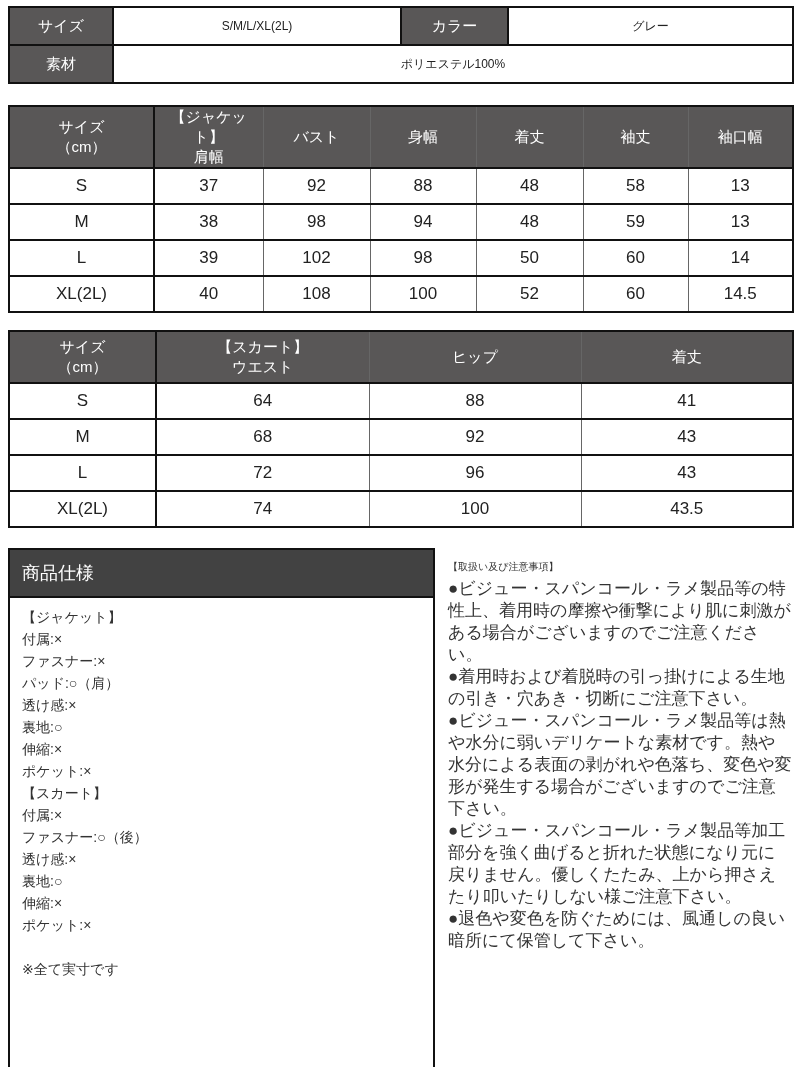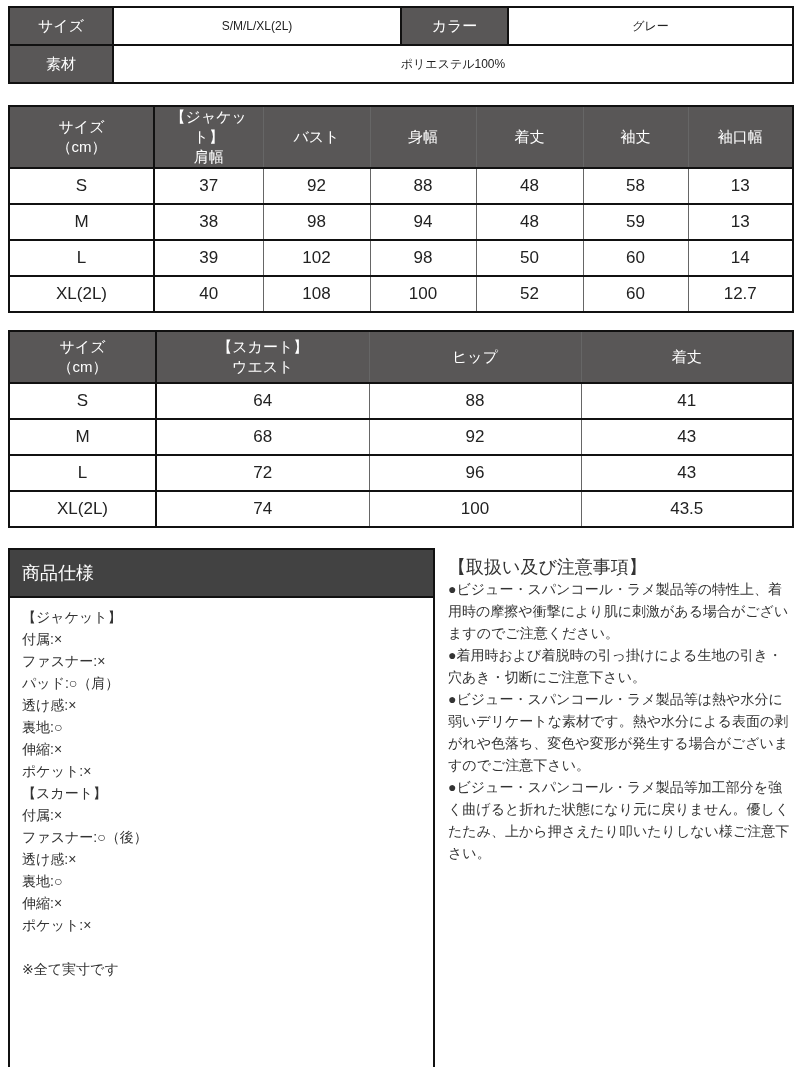--- a/index.html
+++ b/index.html
@@ -100,26 +100,26 @@
     min-height: 22px;
     color: #333;
     white-space: pre-wrap;
   }
   .notes {
     margin-left: 13px;
     width: 350px;
     padding-top: 8px;
   }
   .notes-title {
-    font-size: 18px;
+    font-size: 10px;
     line-height: 22px;
     color: #333;
   }
   .note-item {
-    font-size: 14px;
+    font-size: 17px;
     line-height: 22px;
     color: #333;
     margin: 0;
   }
 </style>
 </head>
 <body>
 
 <div class="page">
 
@@ -197,21 +197,21 @@
       <td>60</td>
       <td>14</td>
     </tr>
     <tr>
       <td>XL(2L)</td>
       <td>40</td>
       <td>108</td>
       <td>100</td>
       <td>52</td>
       <td>60</td>
-      <td>12.7</td>
+      <td>14.5</td>
     </tr>
   </tbody>
     </table>
 
   <table class="mtable">
     <colgroup>
         <col style="width:147px">
         <col style="width:213px">
         <col style="width:212px">
         <col style="width:212px">
@@ -280,16 +280,17 @@
         <div class="spec-line">※全て実寸です</div>
       </div>
     </div>
 
     <div class="notes">
       <div class="notes-title">【取扱い及び注意事項】</div>
       <p class="note-item">●ビジュー・スパンコール・ラメ製品等の特性上、着用時の摩擦や衝撃により肌に刺激がある場合がございますのでご注意ください。</p>
       <p class="note-item">●着用時および着脱時の引っ掛けによる生地の引き・穴あき・切断にご注意下さい。</p>
       <p class="note-item">●ビジュー・スパンコール・ラメ製品等は熱や水分に弱いデリケートな素材です。熱や水分による表面の剥がれや色落ち、変色や変形が発生する場合がございますのでご注意下さい。</p>
       <p class="note-item">●ビジュー・スパンコール・ラメ製品等加工部分を強く曲げると折れた状態になり元に戻りません。優しくたたみ、上から押さえたり叩いたりしない様ご注意下さい。</p>
+      <p class="note-item">●退色や変色を防ぐためには、風通しの良い暗所にて保管して下さい。</p>
     </div>
 
   </div>
 </div>
 
 </body></html>

